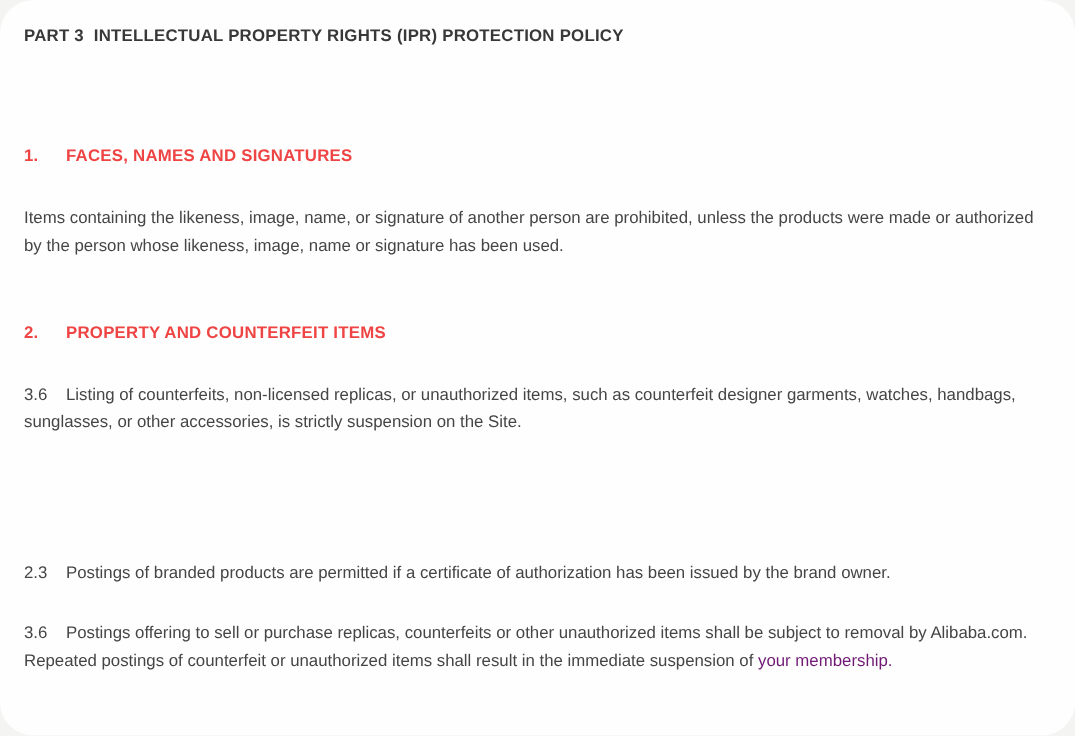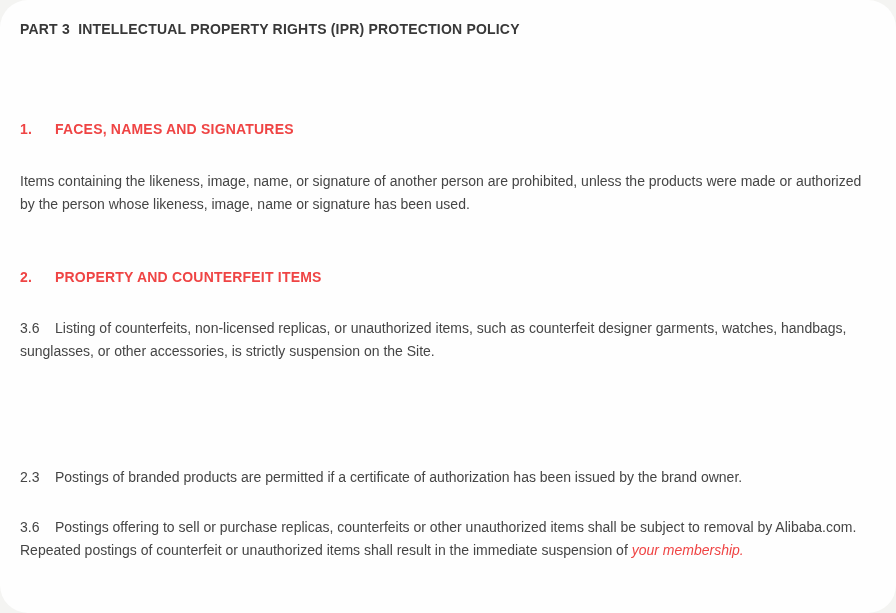--- a/index.html
+++ b/index.html
@@ -47,22 +47,21 @@
   }
   .num {
     display: inline-block;
     min-width: 35px;
   }
   .heading-num {
     display: inline-block;
     min-width: 35px;
   }
   .faded {
-    color: #ef4444;
-    font-style: italic;
+    color: #701a75;
   }
   .pos-s1-heading { top: 121px; }
   .pos-p1        { top: 170px; }
   .pos-s2-heading { top: 269px; }
   .pos-p21       { top: 317px; }
   .pos-p22       { top: 392px; }
   .pos-p23       { top: 466px; }
   .pos-p24       { top: 516px; }
 </style>
 </head>

